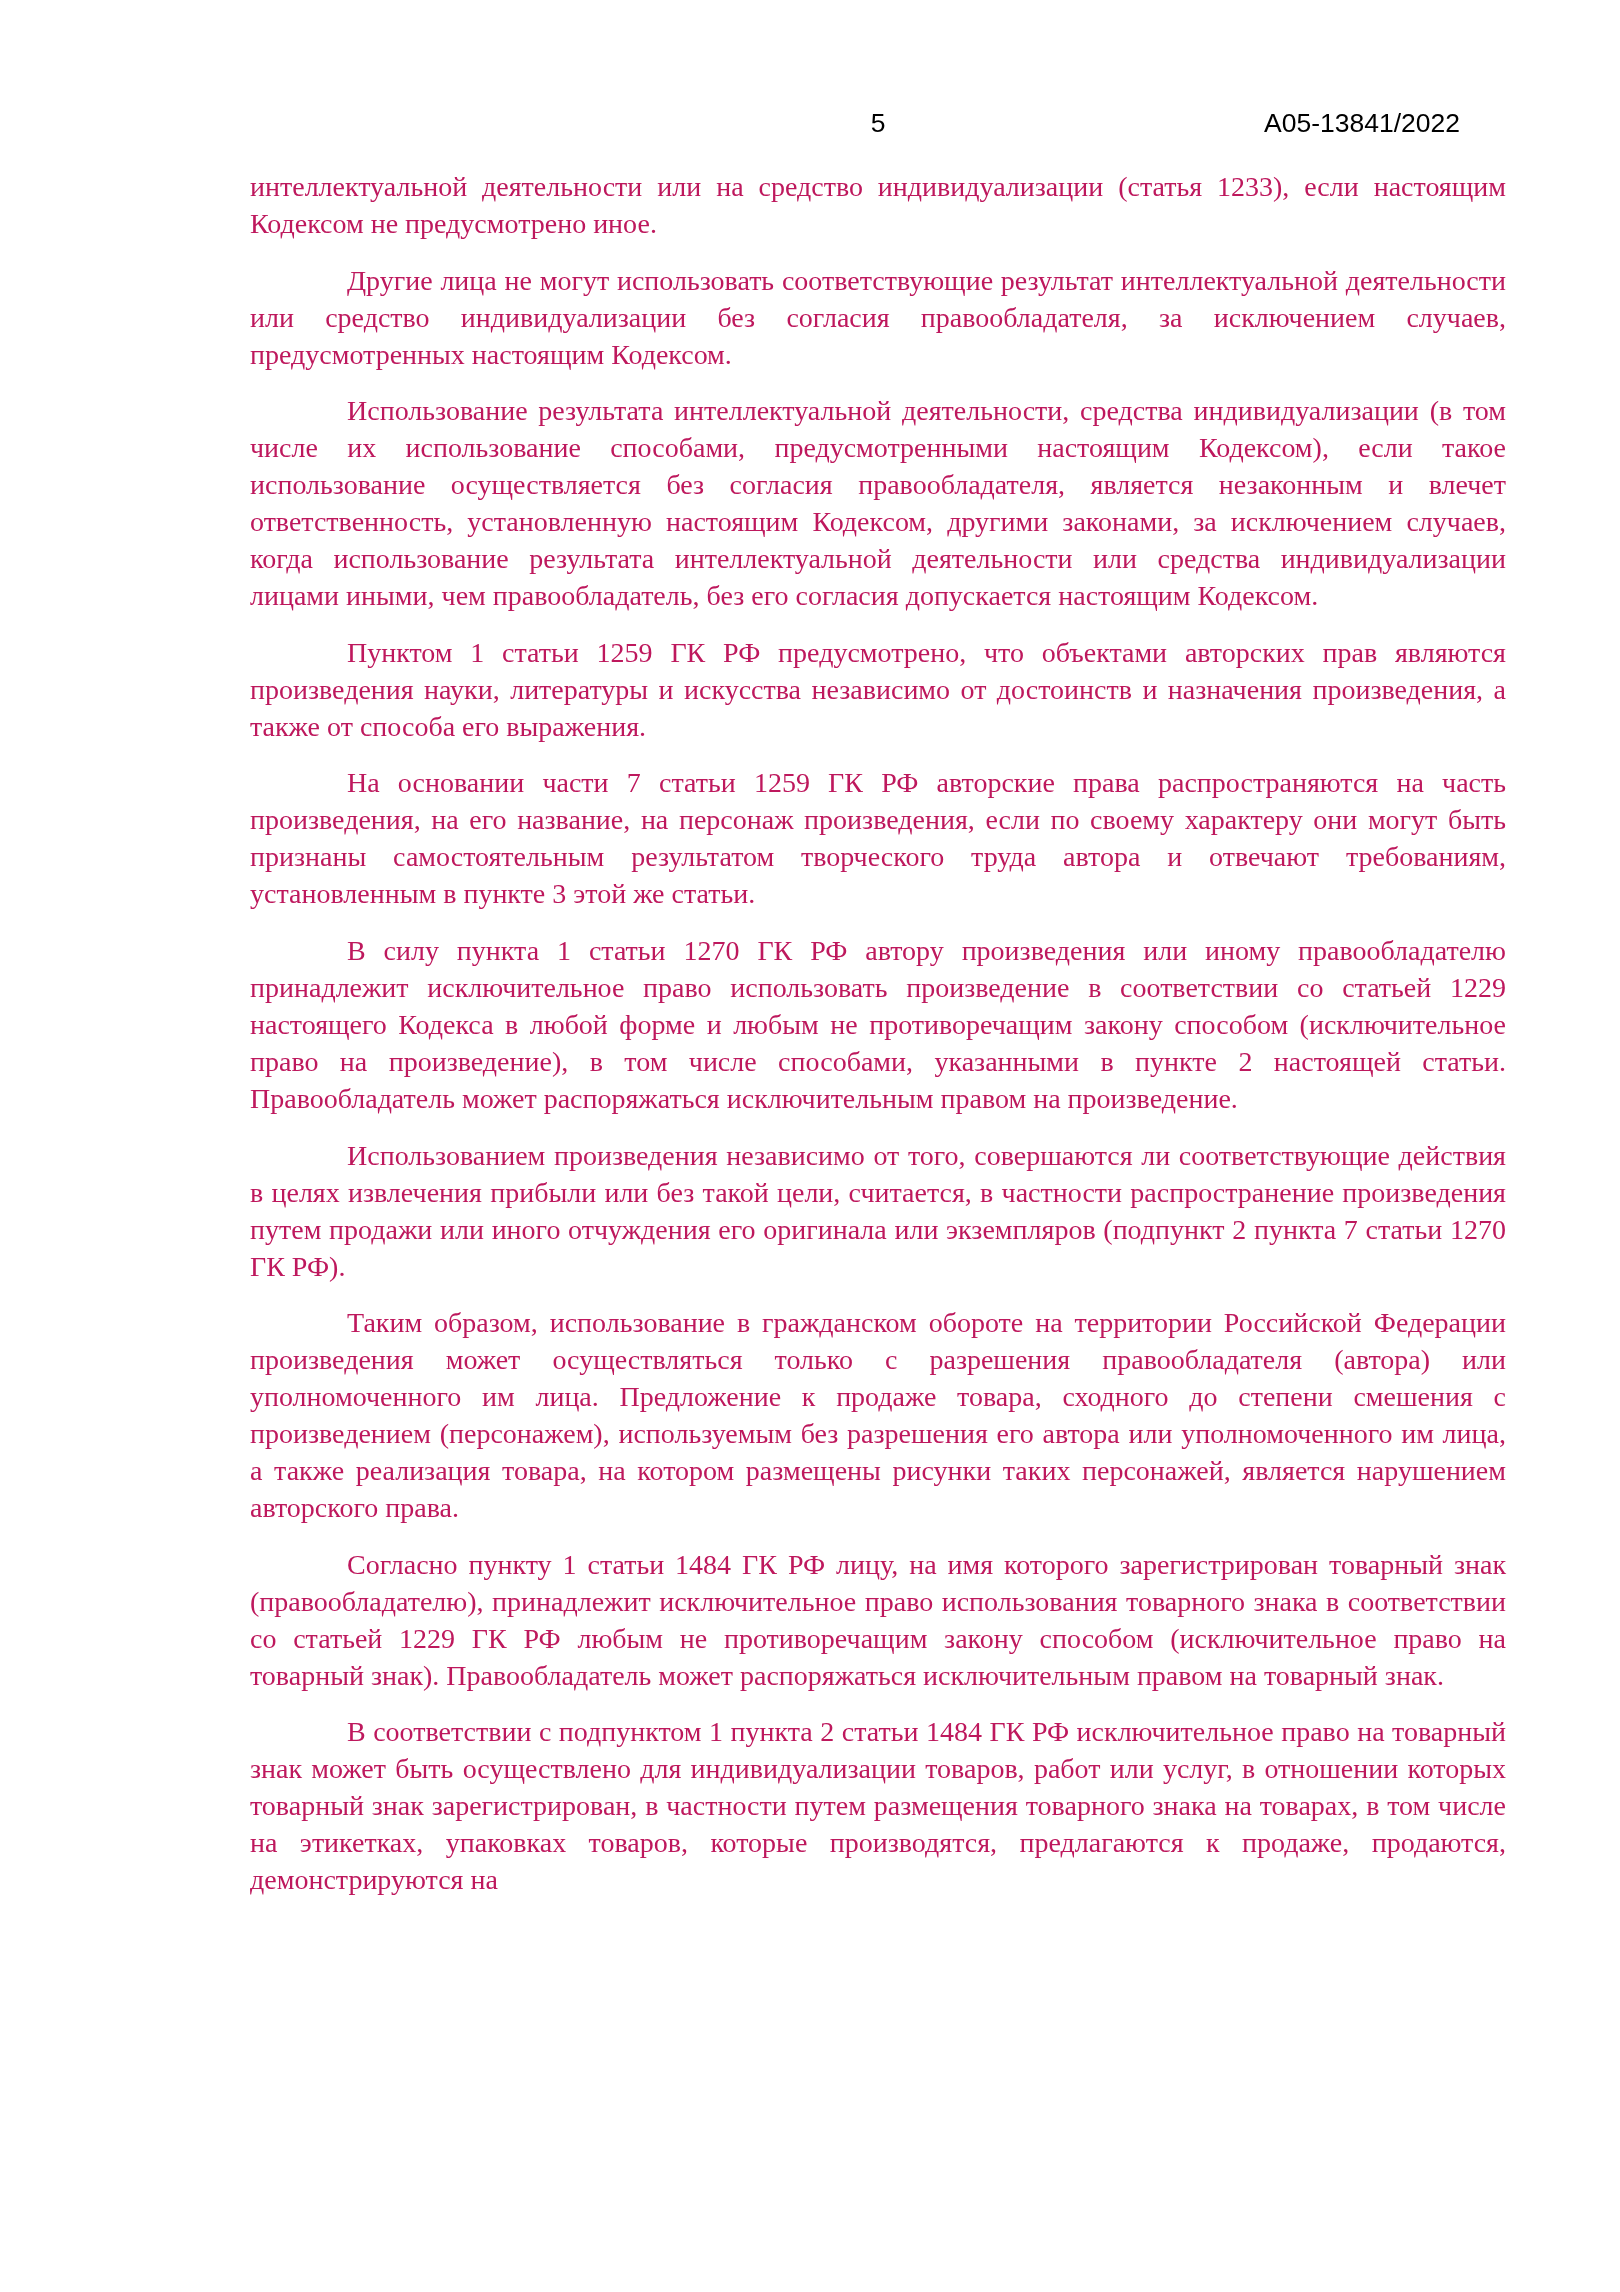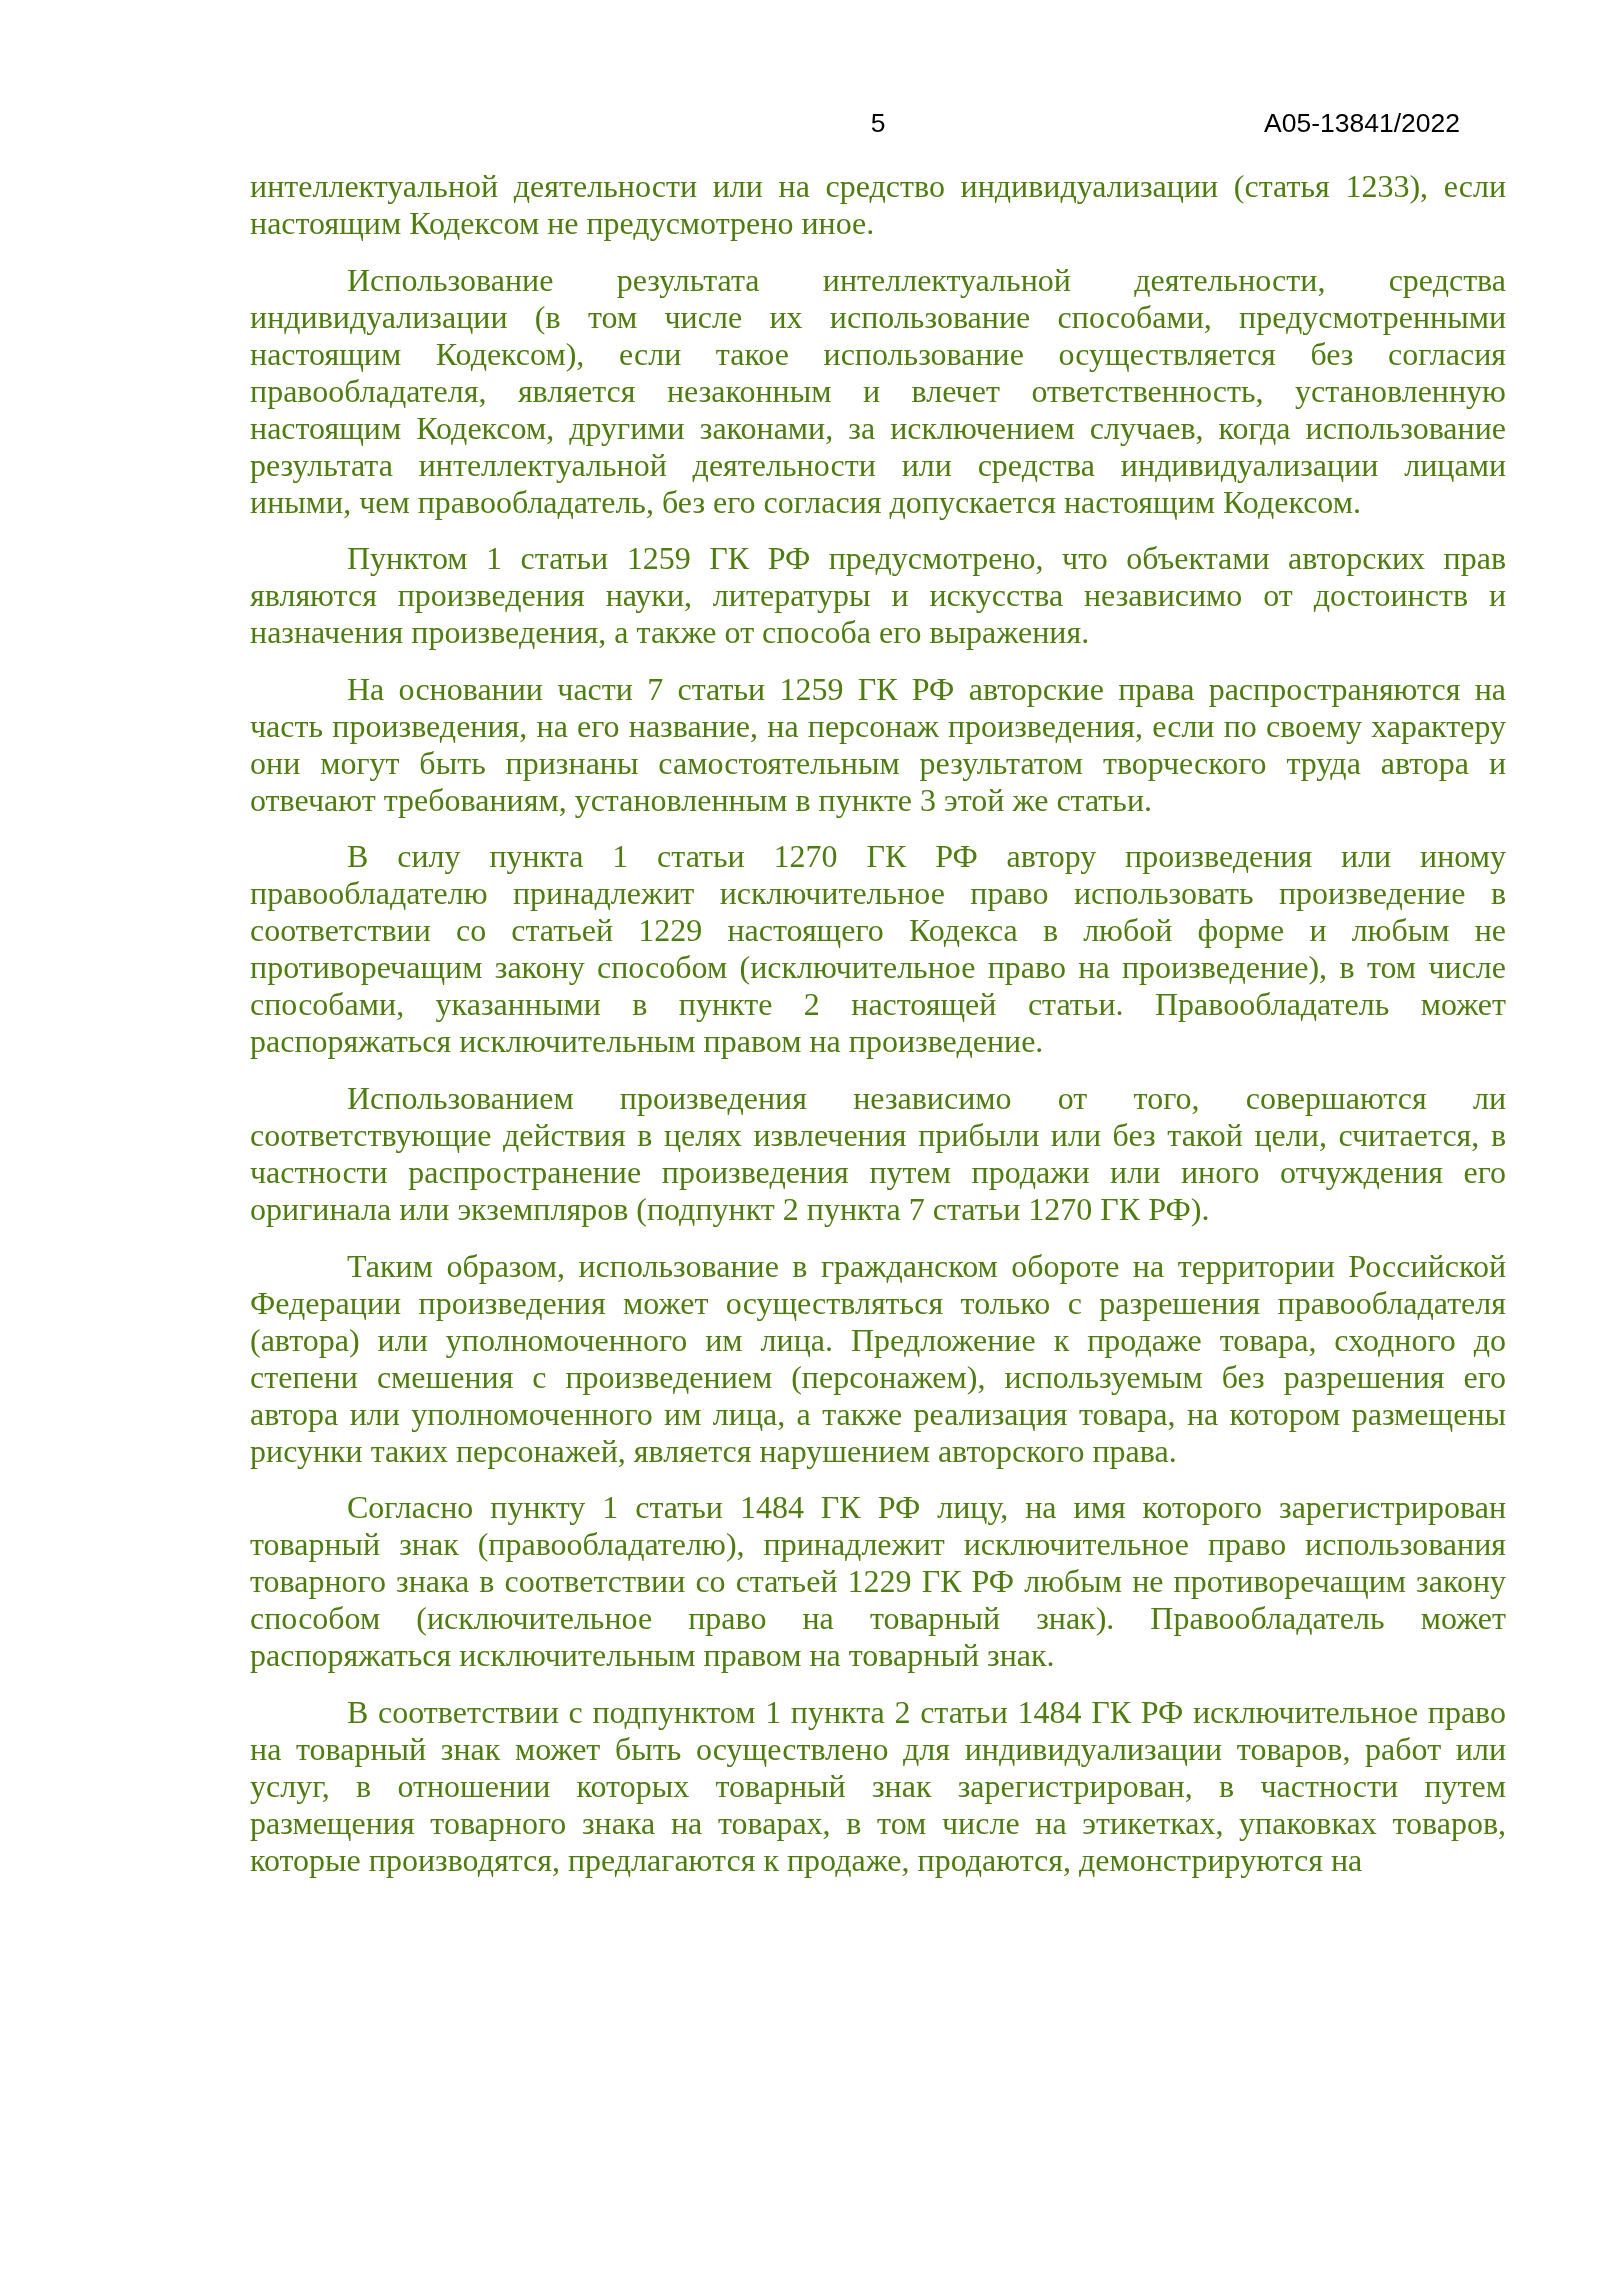--- a/index.html
+++ b/index.html
@@ -38,24 +38,24 @@
     top: 0;
     white-space: nowrap;
     text-align: right;
   }
   .content {
     position: absolute;
     left: 250px;
     top: 168px;
     width: 1256px;
     font-family: "Liberation Serif", "DejaVu Serif", serif;
-    font-size: 32px;
+    font-size: 28px;
     line-height: 37px;
     text-align: justify;
-    color: #4d7c0f;
+    color: #be185d;
     hyphens: none;
   }
   .content p {
     margin: 19.6px 0 0 0;
     padding: 0;
     text-indent: 97px;
   }
   .content p.continued {
     margin-top: 0;
     text-indent: 0;
@@ -66,20 +66,21 @@
 
 <div class="page">
 
   <div class="page-header">
     <span class="page-num">5</span>
     <span class="case-num">А05-13841/2022</span>
   </div>
 
   <div class="content">
     <p class="continued">интеллектуальной деятельности или на средство индивидуализации (статья 1233), если настоящим Кодексом не предусмотрено иное.</p>
+    <p>Другие лица не могут использовать соответствующие результат интеллектуальной деятельности или средство индивидуализации без согласия правообладателя, за исключением случаев, предусмотренных настоящим Кодексом.</p>
     <p>Использование результата интеллектуальной деятельности, средства индивидуализации (в том числе их использование способами, предусмотренными настоящим Кодексом), если такое использование осуществляется без согласия правообладателя, является незаконным и влечет ответственность, установленную настоящим Кодексом, другими законами, за исключением случаев, когда использование результата интеллектуальной деятельности или средства индивидуализации лицами иными, чем правообладатель, без его согласия допускается настоящим Кодексом.</p>
     <p>Пунктом 1 статьи 1259 ГК РФ предусмотрено, что объектами авторских прав являются произведения науки, литературы и искусства независимо от достоинств и назначения произведения, а также от способа его выражения.</p>
     <p>На основании части 7 статьи 1259 ГК РФ авторские права распространяются на часть произведения, на его название, на персонаж произведения, если по своему характеру они могут быть признаны самостоятельным результатом творческого труда автора и отвечают требованиям, установленным в пункте 3 этой же статьи.</p>
     <p>В силу пункта 1 статьи 1270 ГК РФ автору произведения или иному правообладателю принадлежит исключительное право использовать произведение в соответствии со статьей 1229 настоящего Кодекса в любой форме и любым не противоречащим закону способом (исключительное право на произведение), в том числе способами, указанными в пункте 2 настоящей статьи. Правообладатель может распоряжаться исключительным правом на произведение.</p>
     <p>Использованием произведения независимо от того, совершаются ли соответствующие действия в целях извлечения прибыли или без такой цели, считается, в частности распространение произведения путем продажи или иного отчуждения его оригинала или экземпляров (подпункт 2 пункта 7 статьи 1270 ГК РФ).</p>
     <p>Таким образом, использование в гражданском обороте на территории Российской Федерации произведения может осуществляться только с разрешения правообладателя (автора) или уполномоченного им лица.  Предложение к продаже товара, сходного до степени смешения с произведением (персонажем), используемым без разрешения его автора или уполномоченного им лица, а также реализация товара, на котором размещены рисунки таких персонажей, является нарушением авторского права.</p>
     <p>Согласно пункту 1 статьи 1484 ГК РФ лицу, на имя которого зарегистрирован товарный знак (правообладателю), принадлежит исключительное право использования товарного знака в соответствии со статьей 1229 ГК РФ любым не противоречащим закону способом (исключительное право на товарный знак). Правообладатель может распоряжаться исключительным правом на товарный знак.</p>
     <p>В соответствии с подпунктом 1 пункта 2 статьи 1484 ГК РФ исключительное право на товарный знак может быть осуществлено для индивидуализации товаров, работ или услуг, в отношении которых товарный знак зарегистрирован, в частности путем размещения товарного знака на товарах, в том числе на этикетках, упаковках товаров, которые производятся, предлагаются к продаже, продаются, демонстрируются на</p>
   </div>
 

